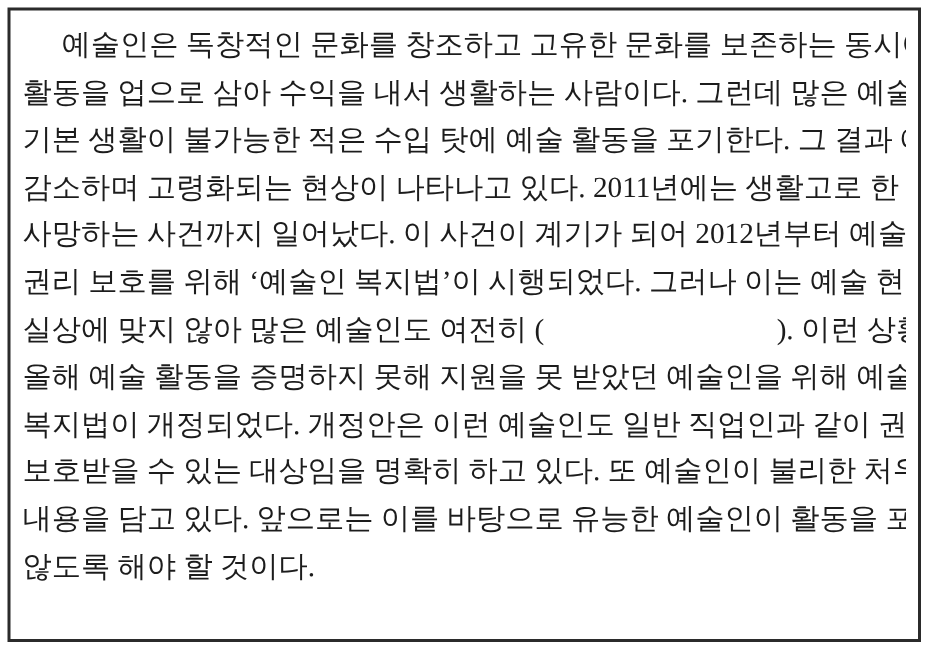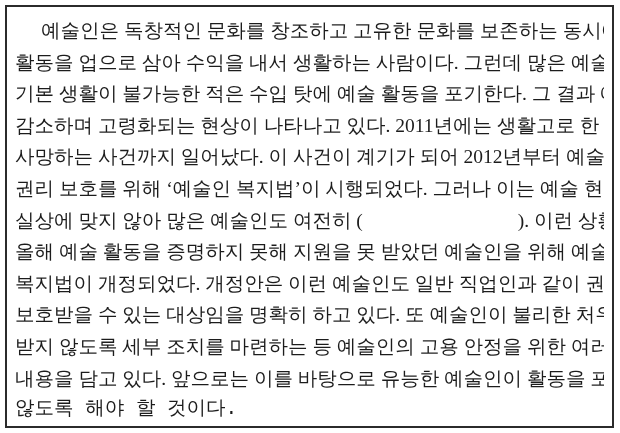--- a/index.html
+++ b/index.html
@@ -34,21 +34,20 @@
     text-align: justify;
     text-align-last: justify;
     overflow: hidden;
   }
   .line.indent {
     padding-left: 26px;
   }
   .line.last {
     text-align: left;
     text-align-last: left;
-    font-family: Liberation Mono, monospace;
   }
   .blank-gap {
     display: inline-block;
     width: 155px;
     height: 1px;
     vertical-align: baseline;
   }
 </style>
 </head>
 <body>
@@ -58,17 +57,16 @@
       <div class="line indent">예술인은 독창적인 문화를 창조하고 고유한 문화를 보존하는 동시에 예술</div>
       <div class="line">활동을 업으로 삼아 수익을 내서 생활하는 사람이다. 그런데 많은 예술인이</div>
       <div class="line">기본 생활이 불가능한 적은 수입 탓에 예술 활동을 포기한다. 그 결과 예술인이</div>
       <div class="line">감소하며 고령화되는 현상이 나타나고 있다. 2011년에는 생활고로 한 작가가</div>
       <div class="line">사망하는 사건까지 일어났다. 이 사건이 계기가 되어 2012년부터 예술인의</div>
       <div class="line">권리 보호를 위해 ‘예술인 복지법’이 시행되었다. 그러나 이는 예술 현장의</div>
       <div class="line"><span>실상에 맞지 않아 많은 예술인도 여전히 (</span><span class="blank-gap"></span><span>). 이런 상황에서</span></div>
       <div class="line">올해 예술 활동을 증명하지 못해 지원을 못 받았던 예술인을 위해 예술인</div>
       <div class="line">복지법이 개정되었다. 개정안은 이런 예술인도 일반 직업인과 같이 권리를</div>
       <div class="line">보호받을 수 있는 대상임을 명확히 하고 있다. 또 예술인이 불리한 처우를</div>
-      <div class="line">받지 않도록 세부 조치를 마련하는 등 예술인의 고용 안정을 위한 여러</div>
       <div class="line">내용을 담고 있다. 앞으로는 이를 바탕으로 유능한 예술인이 활동을 포기하지</div>
       <div class="line last">않도록 해야 할 것이다.</div>
     </div>
 </div>
 
 </body></html>

